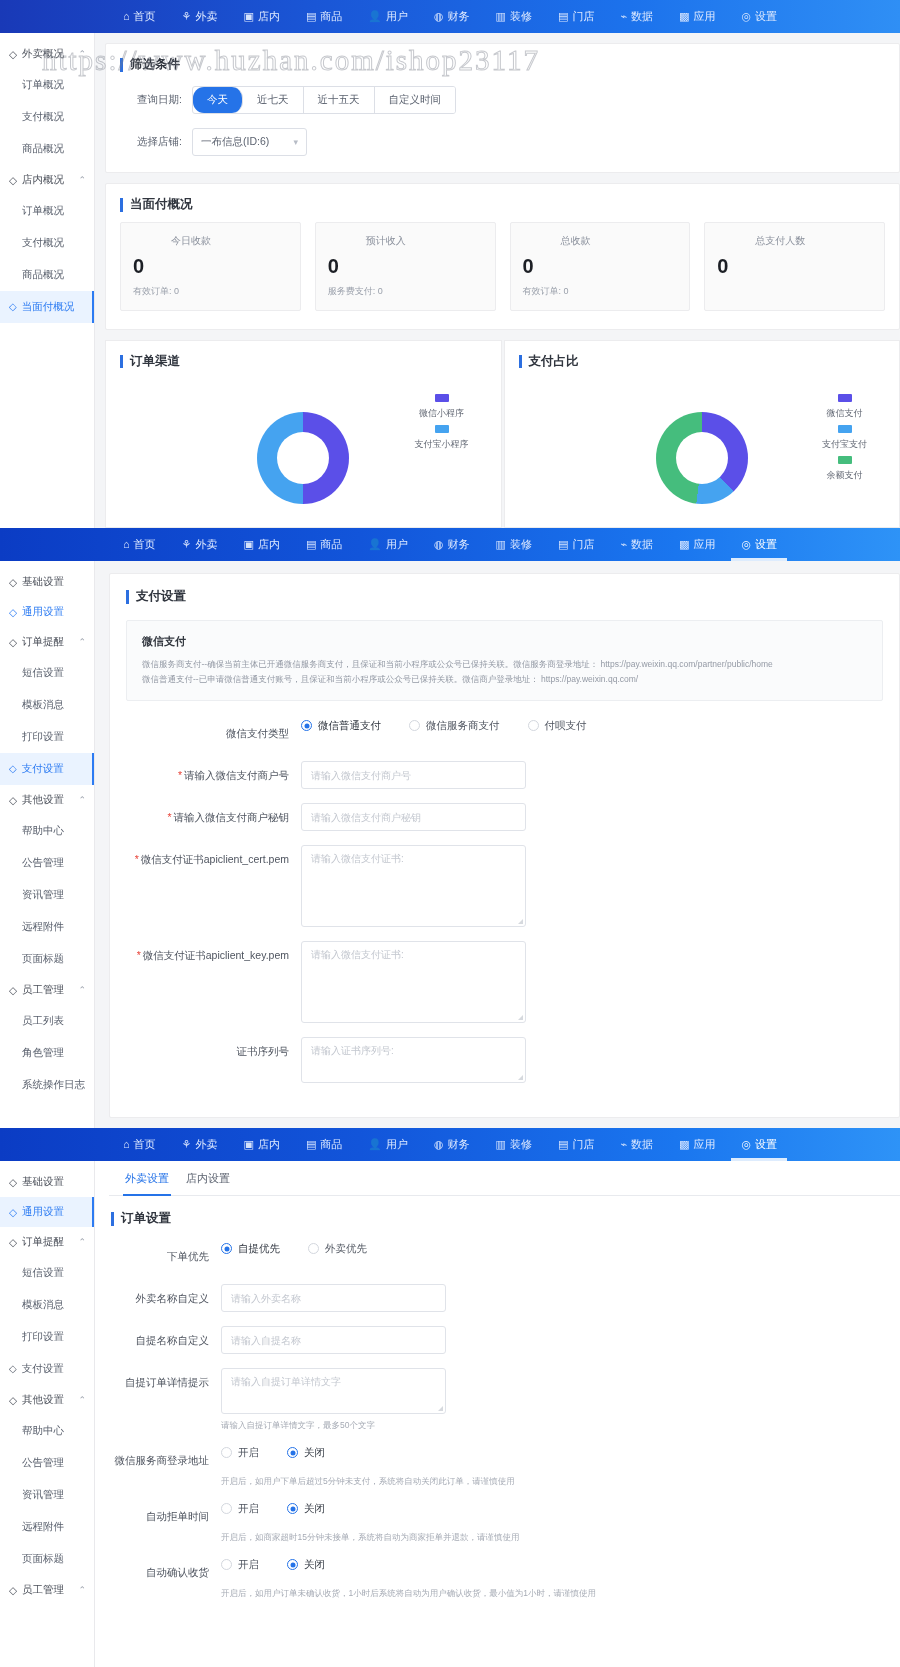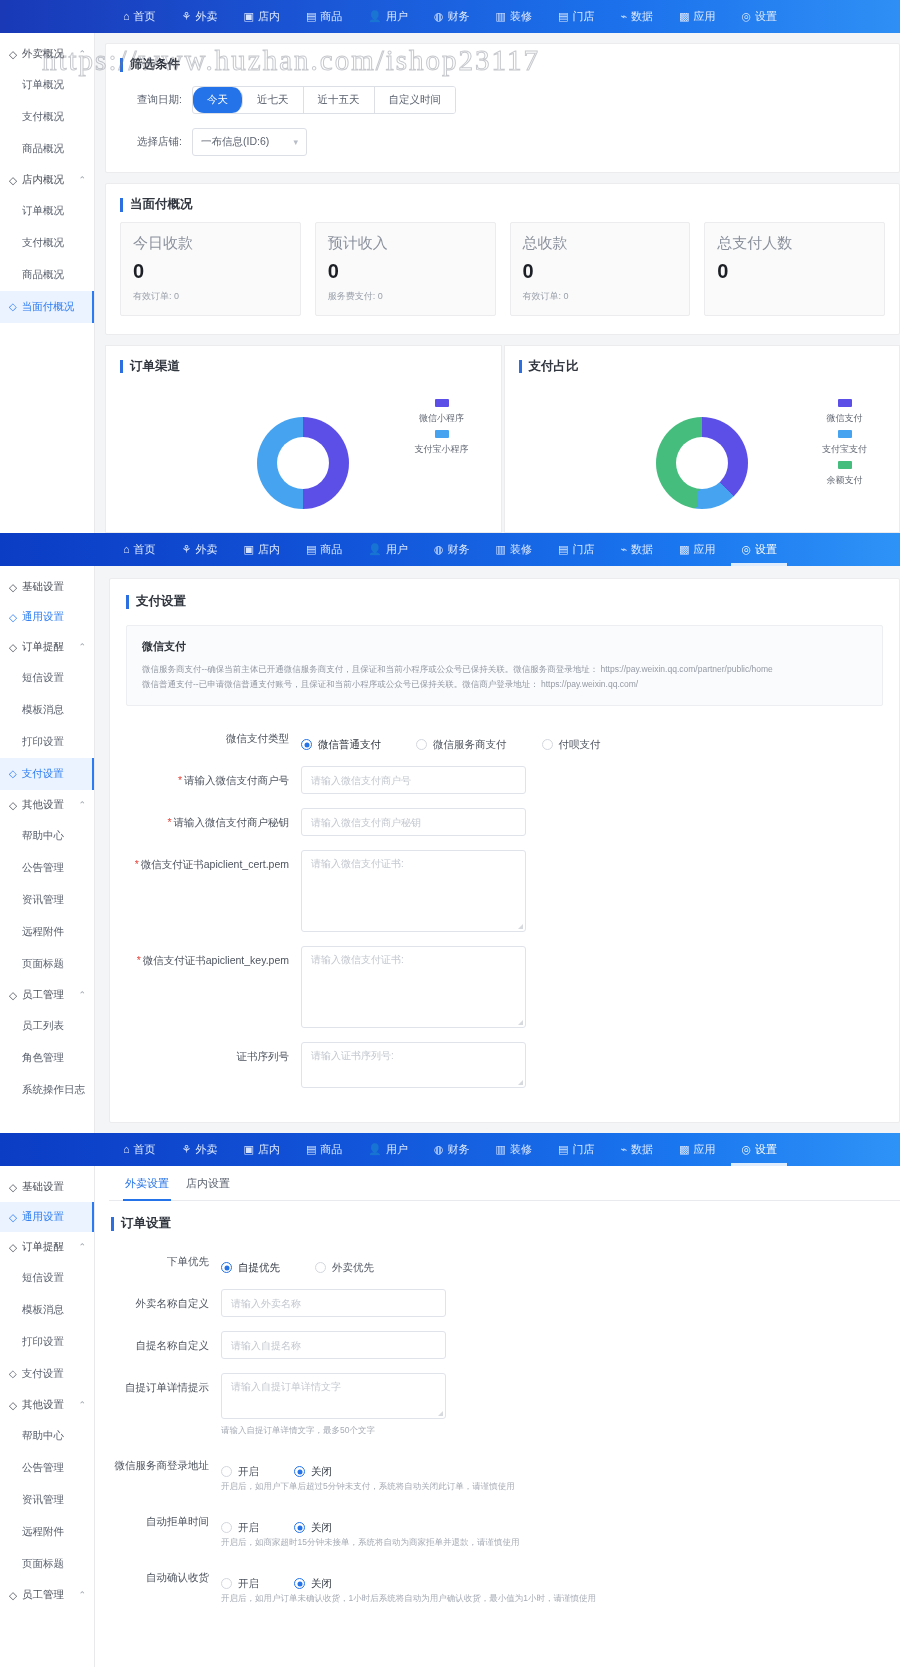--- a/index.html
+++ b/index.html
@@ -65,21 +65,21 @@
     width:115px; border:1px solid #dcdfe6; border-radius:3px; padding:6px 8px; font-size:10.5px;
     color:#5c6370; display:flex; align-items:center; background:#fff;
   }
   .select .cd { margin-left:auto; color:#b7bcc6; font-size:9px; }
 
   
   .stats { display:flex; gap:14px; padding:0 0 6px 0; }
   .stat {
     flex:1 1 0; min-width:0; border:1px solid #ececee; background:#fafafa; border-radius:2px; padding:11px 12px 12px;
   }
-  .stat .t { color:#8a909c; font-size:15px; margin-bottom:7px; }
+  .stat .t { color:#8a909c; font-size:10px; margin-bottom:7px;margin-left:38px; }
   .stat .v { font-size:20px; font-weight:bold; color:#1c1f25; line-height:1.1; margin-bottom:8px; }
   .stat .s { color:#9aa0ab; font-size:9px; }
 
   
   .charts { display:flex; gap:2px; }
   .chart-card { flex:1 1 0; min-width:0; background:#fff; border:1px solid #ececee; padding:12px 14px 14px; }
   .chart-inner { position:relative; height:135px; }
   .legend { position:absolute; right:18px; top:16px; }
   .legend .li { display:flex; align-items:center; gap:5px; margin-bottom:5px;flex-direction:column; }
   .legend .sw { width:14px; height:8px; border-radius:1px; display:inline-block; }
@@ -107,21 +107,21 @@
   }
   .ta {
     width:225px; height:82px; border:1px solid #e0e3e9; border-radius:3px; background:#fff;
     color:#c3c7cf; font-size:10px; padding:6px 9px; position:relative;
   }
   .ta.sm { height:46px; }
   .ta:after {
     content:""; position:absolute; right:2px; bottom:2px; width:0; height:0;
     border-left:5px solid transparent; border-bottom:5px solid #d6d9de;
   }
-  .radios { display:flex; align-items:flex-end; height:28px; gap:13px; }
+  .radios { display:flex; align-items:flex-start; height:28px; gap:6px; }
   .radio { display:flex; align-items:center; gap:6px; margin-right:22px; }
   .radio .dot {
     width:11px; height:11px; border-radius:50%; border:1px solid #d3d7de; background:#fff; display:inline-block; position:relative;
   }
   .radio.on .dot { border-color:#2573e8; }
   .radio.on .dot:after {
     content:""; position:absolute; left:50%; top:50%; transform:translate(-50%,-50%);
     width:5px; height:5px; border-radius:50%; background:#2573e8;
   }
   .radio .rl { font-size:10.5px; color:#4e545f; }

